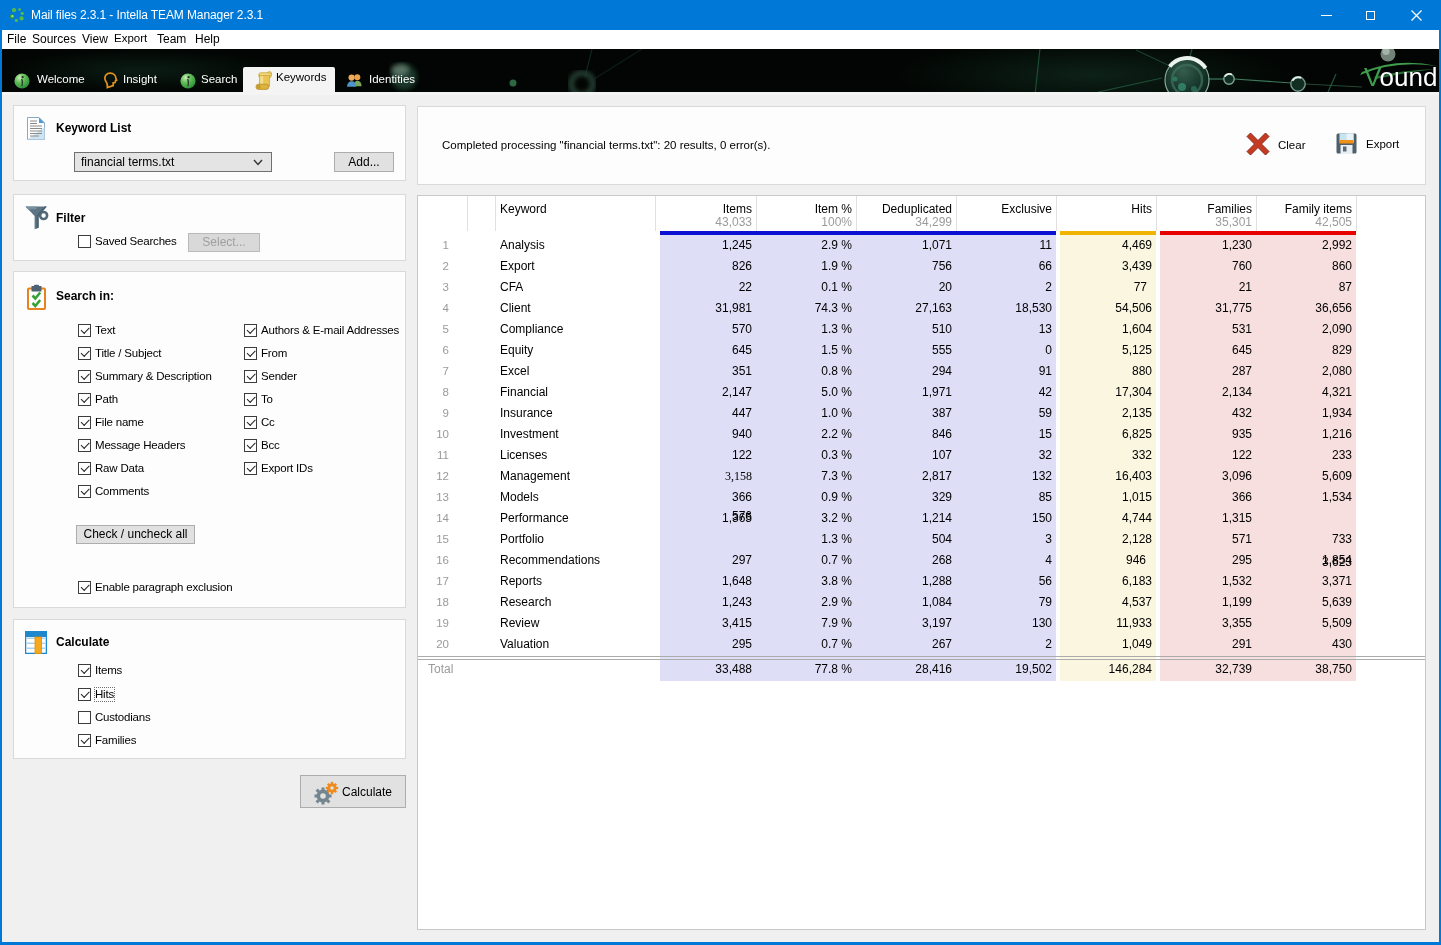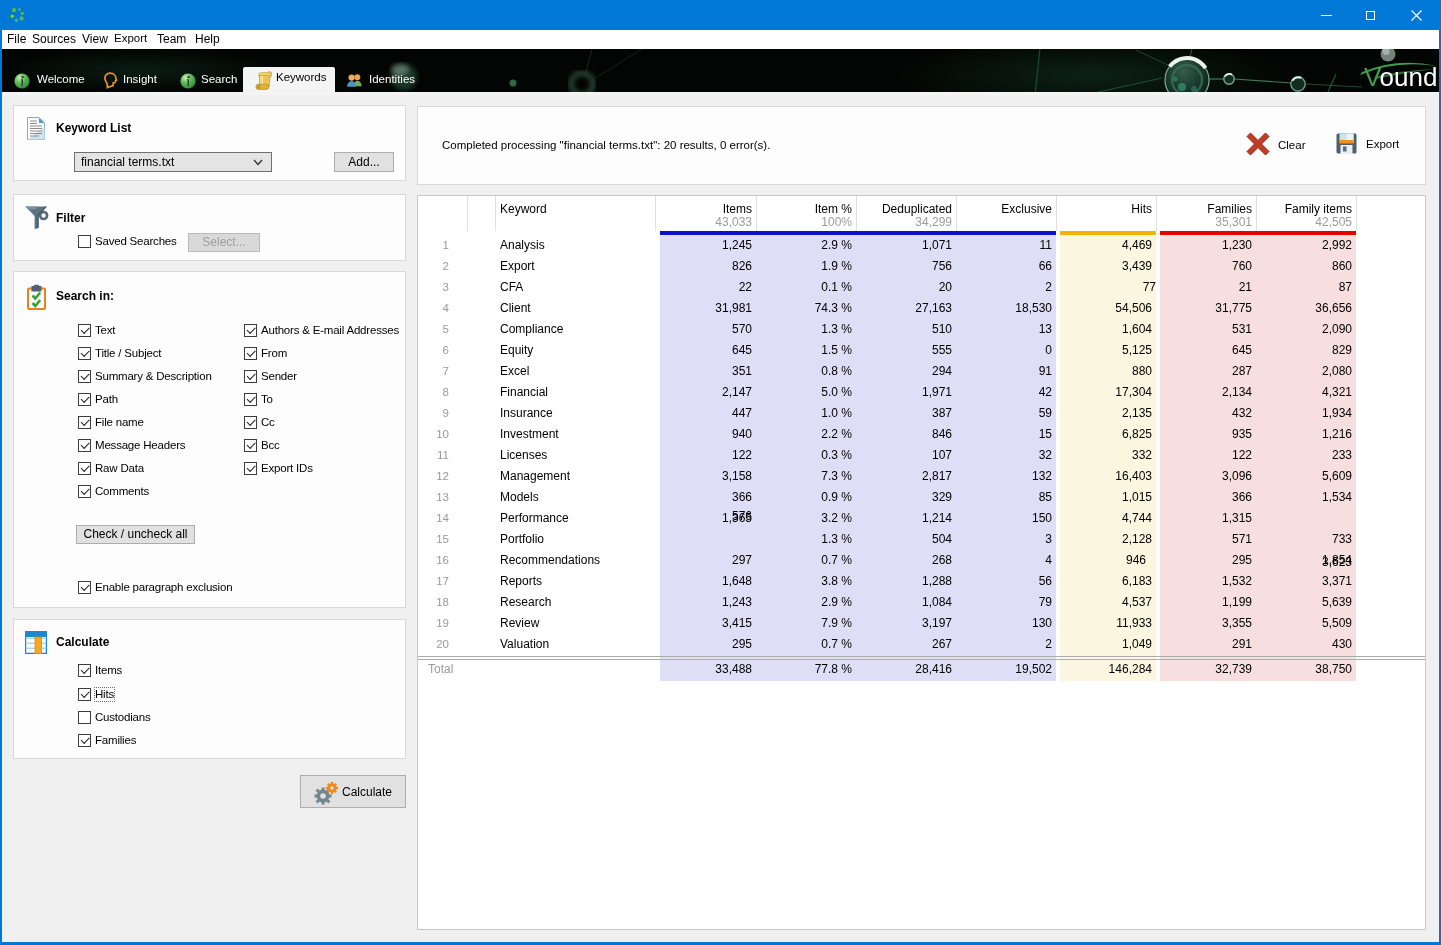--- a/index.html
+++ b/index.html
@@ -23,20 +23,21 @@
 <div class="abs" style="left:0;top:0;width:1441px;height:30px;background:#0078d7;">
   <svg class="abs" style="left:9px;top:7px;" width="16" height="16" viewBox="0 0 16 16">
     <circle cx="5" cy="3.2" r="2.1" fill="#57b947"></circle>
     <circle cx="10.6" cy="2.6" r="1.4" fill="#57b947"></circle>
     <circle cx="13.2" cy="6.4" r="1.7" fill="#57b947"></circle>
     <circle cx="12.6" cy="11.4" r="2.1" fill="#57b947"></circle>
     <circle cx="7.4" cy="13.4" r="1.6" fill="#57b947"></circle>
     <circle cx="3" cy="9.6" r="2.3" fill="#2f9e2f"></circle>
     <circle cx="3.4" cy="9.2" r="1.1" fill="#aee09b"></circle>
   </svg>
+  <span class="abs" style="left:31px;top:0;height:30px;line-height:30px;color:#fff;font-size:12px;letter-spacing:-0.1px;">Mail files 2.3.1 - Intella TEAM Manager 2.3.1</span>
   <div class="abs" style="left:1321px;top:15px;width:11px;height:1px;background:#fff;"></div>
   <div class="abs" style="left:1366px;top:11px;width:9px;height:9px;border:1px solid #fff;"></div>
   <svg class="abs" style="left:1411px;top:10px;" width="11" height="11" viewBox="0 0 11 11">
     <path d="M0.5,0.5 L10.5,10.5 M10.5,0.5 L0.5,10.5" stroke="#fff" stroke-width="1.3"></path>
   </svg>
 </div>
 
 <div class="abs" style="left:2px;top:30px;width:1437px;height:19px;background:#fff;">
   <span class="abs" style="left:5px;top:2px;font-size:12px;">File</span>
   <span class="abs" style="left:30px;top:2px;font-size:12px;">Sources</span>
@@ -388,21 +389,21 @@
 <div class="n" style="right:389px;top:256px;">66</div>
 <div class="n" style="right:289px;top:256px;">3,439</div>
 <div class="n" style="right:189px;top:256px;">760</div>
 <div class="n" style="right:89px;top:256px;">860</div>
 <div class="rn" style="top:277px;">3</div>
 <div class="kw" style="top:277px;">CFA</div>
 <div class="n" style="right:689px;top:277px;">22</div>
 <div class="n" style="right:589px;top:277px;">0.1 %</div>
 <div class="n" style="right:489px;top:277px;">20</div>
 <div class="n" style="right:389px;top:277px;">2</div>
-<div class="n" style="right:285px;top:277px;">77</div>
+<div class="n" style="right:294px;top:277px;">77</div>
 <div class="n" style="right:189px;top:277px;">21</div>
 <div class="n" style="right:89px;top:277px;">87</div>
 <div class="rn" style="top:298px;">4</div>
 <div class="kw" style="top:298px;">Client</div>
 <div class="n" style="right:689px;top:298px;">31,981</div>
 <div class="n" style="right:589px;top:298px;">74.3 %</div>
 <div class="n" style="right:489px;top:298px;">27,163</div>
 <div class="n" style="right:389px;top:298px;">18,530</div>
 <div class="n" style="right:289px;top:298px;">54,506</div>
 <div class="n" style="right:189px;top:298px;">31,775</div>
@@ -465,21 +466,21 @@
 <div class="kw" style="top:445px;">Licenses</div>
 <div class="n" style="right:689px;top:445px;">122</div>
 <div class="n" style="right:589px;top:445px;">0.3 %</div>
 <div class="n" style="right:489px;top:445px;">107</div>
 <div class="n" style="right:389px;top:445px;">32</div>
 <div class="n" style="right:289px;top:445px;">332</div>
 <div class="n" style="right:189px;top:445px;">122</div>
 <div class="n" style="right:89px;top:445px;">233</div>
 <div class="rn" style="top:466px;">12</div>
 <div class="kw" style="top:466px;">Management</div>
-<div class="n" style="right:689px;top:466px;">3,158</div>
+<div class="n" style="right:689px;top:466px;font-family:Liberation Serif, serif;">3,158</div>
 <div class="n" style="right:589px;top:466px;">7.3 %</div>
 <div class="n" style="right:489px;top:466px;">2,817</div>
 <div class="n" style="right:389px;top:466px;">132</div>
 <div class="n" style="right:289px;top:466px;">16,403</div>
 <div class="n" style="right:189px;top:466px;">3,096</div>
 <div class="n" style="right:89px;top:466px;">5,609</div>
 <div class="rn" style="top:487px;">13</div>
 <div class="kw" style="top:487px;">Models</div>
 <div class="n" style="right:689px;top:487px;">366</div>
 <div class="n" style="right:589px;top:487px;">0.9 %</div>

